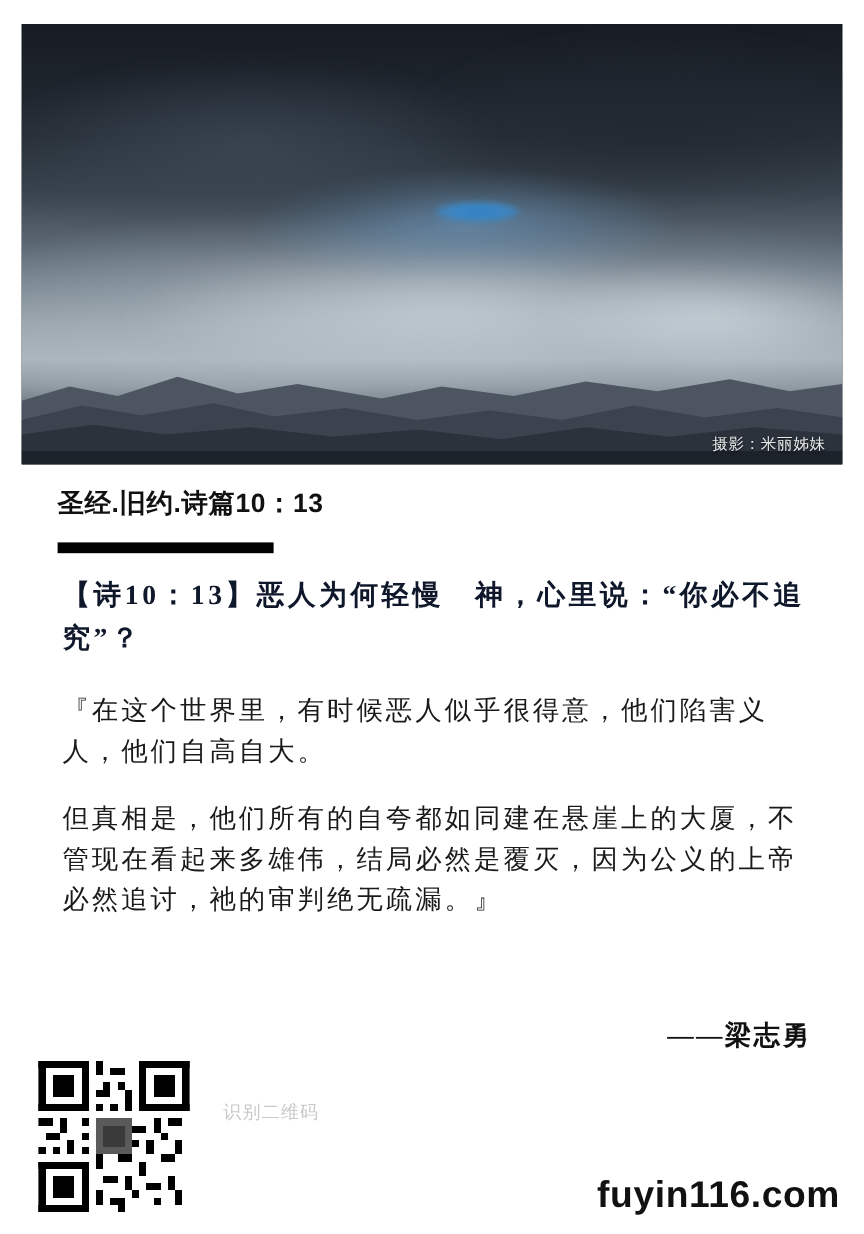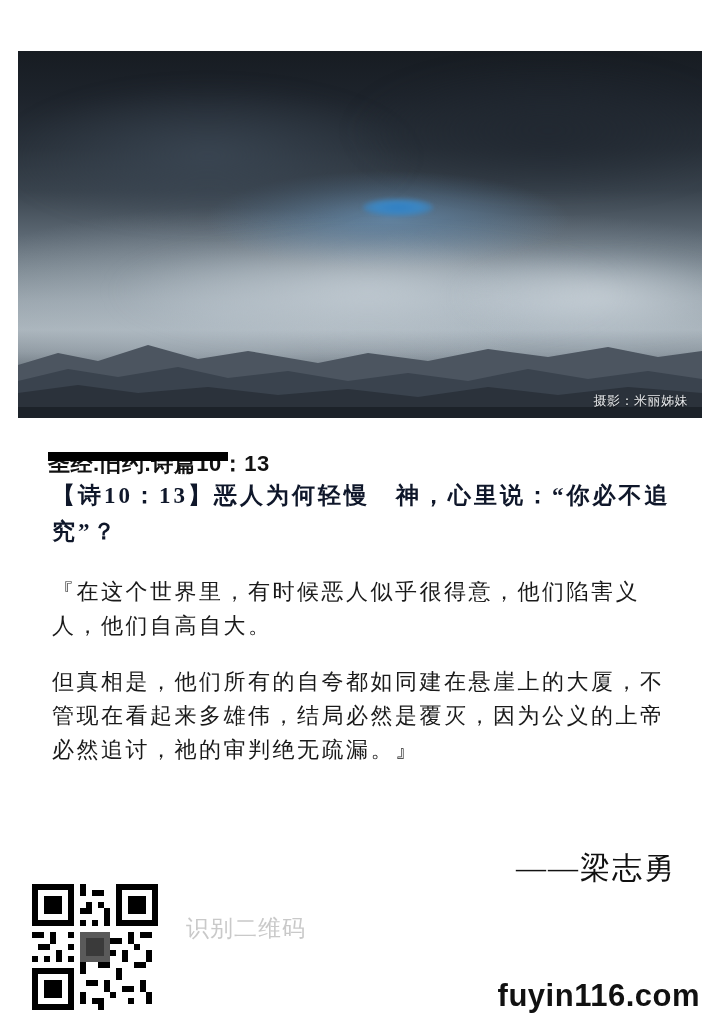--- a/index.html
+++ b/index.html
@@ -23,21 +23,20 @@
 
   
   .hero {
     position: absolute;
     left: 18px;
     top: 20px;
     width: 684px;
     height: 367px;
     overflow: hidden;
     background: #1b222b;
-    margin-top: 31px;
   }
   .sky {
     position: absolute;
     inset: 0;
     background:
       radial-gradient(ellipse 260px 70px at 54% 46%, rgba(110,160,205,0.55) 0%, rgba(110,160,205,0.0) 70%),
       radial-gradient(ellipse 420px 150px at 30% 72%, rgba(178,190,200,0.55) 0%, rgba(178,190,200,0) 72%),
       radial-gradient(ellipse 380px 130px at 78% 70%, rgba(170,184,196,0.50) 0%, rgba(170,184,196,0) 72%),
       linear-gradient(180deg,
         #171c22 0%,
@@ -108,21 +107,20 @@
 
   
   .title {
     position: absolute;
     left: 48px;
     top: 405px;
     font-size: 22px;
     font-weight: bold;
     color: #111111;
     letter-spacing: 0.5px;
-    margin-top: 44px;
   }
   .rule {
     position: absolute;
     left: 48px;
     top: 452px;
     width: 180px;
     height: 9px;
     background: #000000;
   }
 
@@ -155,41 +153,42 @@
   .body-text p {
     margin: 0 0 22px 0;
   }
 
   
   .signature {
     position: absolute;
     right: 44px;
     top: 848px;
     font-family: "Liberation Serif", serif;
-    font-size: 30px;
+    font-size: 22px;
     color: #111111;
     letter-spacing: 2px;
+    font-weight: bold;
   }
 
   
   .qr {
     position: absolute;
     left: 32px;
     top: 884px;
     width: 126px;
     height: 126px;
   }
   .qr svg { display: block; }
 
   .follow {
     position: absolute;
     left: 186px;
     top: 912px;
     color: #c9c9c9;
-    font-size: 23px;
+    font-size: 15px;
     line-height: 32px;
     letter-spacing: 1px;
   }
   .site {
     position: absolute;
     right: 20px;
     bottom: 14px;
     font-size: 31px;
     font-weight: bold;
     color: #111111;

